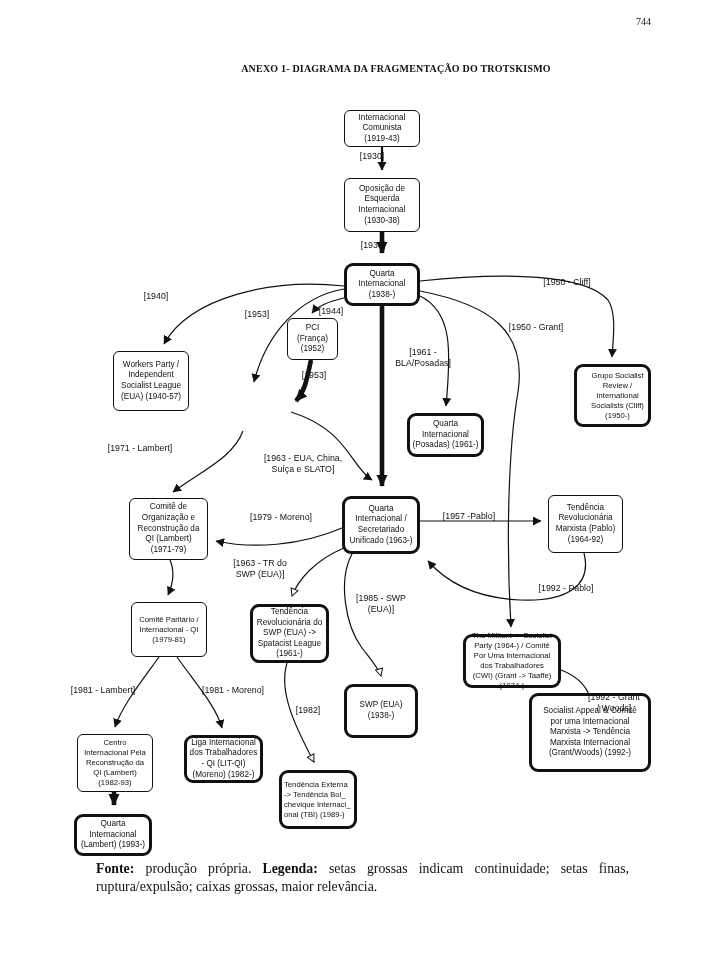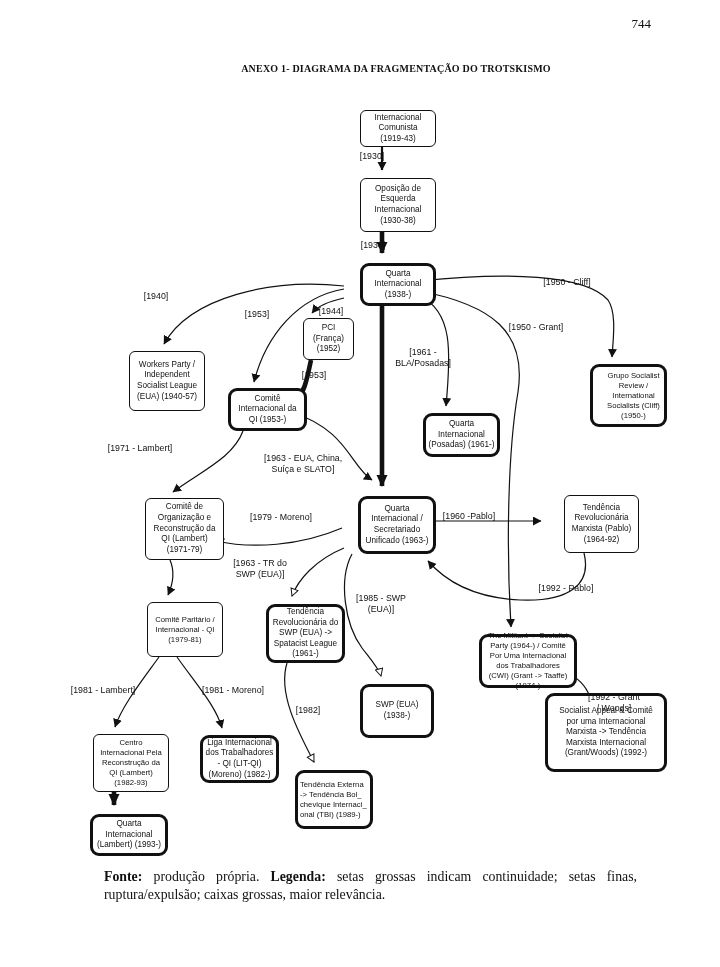--- a/index.html
+++ b/index.html
@@ -1,38 +1,38 @@
 <!DOCTYPE html>
 <html><head>
 <meta charset="utf-8">
 <style>
   html,body{margin:0;padding:0;background:#fff;}
   .page{position:relative;width:720px;height:967px;background:#fff;overflow:hidden;
         font-family:"Liberation Sans",sans-serif;color:#111;}
   .pageno{position:absolute;top:16px;right:69px;font-family:"Liberation Serif",serif;
-          font-size:13px;}
+          font-size:10px;}
   .title{position:absolute;top:63px;left:0;width:100%;text-align:center;
          font-family:"Liberation Serif",serif;font-weight:bold;font-size:10px;
          letter-spacing:0.2px;padding-left:36px;}
   svg.edges{position:absolute;left:0;top:0;width:720px;height:967px;pointer-events:none;}
   .edge{fill:none;stroke:#111;}
   .edge.thin{stroke-width:1.2px;}
   .edge.medium{stroke-width:2.2px;}
   .edge.thick{stroke-width:4.6px;}
   #node-layer{position:absolute;left:0;top:0;width:720px;height:967px;}
   .node{position:absolute;box-sizing:border-box;border:1.2px solid #111;border-radius:6px;
         background:#fff;display:flex;align-items:center;justify-content:center;
         text-align:center;font-size:8.2px;line-height:1.3;white-space:pre-line;
-        padding:1px 2px;margin-left:16px;}
+        padding:1px 2px;}
   .node.thick{border-width:3.4px;border-radius:9px;}
   .node.small{font-size:7.7px;}
   .node.left{text-align:left;justify-content:flex-start;}
   .elabel{position:absolute;transform:translateX(-50%);font-size:8.8px;line-height:1.25;
           white-space:pre-line;text-align:center;}
-  .footer{position:absolute;top:860px;left:96px;width:533px;margin:8px;
+  .footer{position:absolute;top:860px;left:96px;width:533px;margin:0;
           font-family:"Liberation Serif",serif;font-size:13.8px;line-height:1.28;
           text-align:justify;}
 </style>
 </head>
 <body>
 
 <div class="page">
 
   <div class="pageno">744</div>
   <div class="title">ANEXO 1- DIAGRAMA DA FRAGMENTAÇÃO DO TROTSKISMO</div>
@@ -85,23 +85,20 @@
       <div class="node thick" style="left: 344px; top: 263px; width: 76px; height: 43px;">Quarta
 Internacional
 (1938-)</div>
       <div class="node" style="left: 287px; top: 318px; width: 51px; height: 42px;">PCI
 (França)
 (1952)</div>
       <div class="node" style="left: 113px; top: 351px; width: 76px; height: 60px;">Workers Party /
 Independent
 Socialist League
 (EUA) (1940-57)</div>
-      <div class="node thick" style="left: 212px; top: 388px; width: 79px; height: 43px;">Comitê
-Internacional da
-QI (1953-)</div>
       <div class="node thick small" style="left: 574px; top: 364px; width: 77px; height: 63px; padding-left: 12px;">Grupo Socialist
 Review /
 International
 Socialists (Cliff)
 (1950-)</div>
       <div class="node thick" style="left: 407px; top: 413px; width: 77px; height: 44px;">Quarta
 Internacional
 (Posadas) (1961-)</div>
       <div class="node" style="left: 129px; top: 498px; width: 79px; height: 62px;">Comitê de
 Organização e
@@ -160,21 +157,21 @@
       <div class="elabel" style="left: 331px; top: 306px;">[1944]</div>
       <div class="elabel" style="left: 567px; top: 277px;">[1950 - Cliff]</div>
       <div class="elabel" style="left: 536px; top: 322px;">[1950 - Grant]</div>
       <div class="elabel" style="left: 314px; top: 370px;">[1953]</div>
       <div class="elabel" style="left: 423px; top: 347px;">[1961 -
 BLA/Posadas]</div>
       <div class="elabel" style="left: 140px; top: 443px;">[1971 - Lambert]</div>
       <div class="elabel" style="left: 303px; top: 453px;">[1963 - EUA, China,
 Suíça e SLATO]</div>
       <div class="elabel" style="left: 281px; top: 512px;">[1979 - Moreno]</div>
-      <div class="elabel" style="left: 469px; top: 511px;">[1960  -Pablo]</div>
+      <div class="elabel" style="left: 469px; top: 511px;">[1957  -Pablo]</div>
       <div class="elabel" style="left: 260px; top: 558px;">[1963 - TR do
 SWP (EUA)]</div>
       <div class="elabel" style="left: 381px; top: 593px;">[1985 - SWP
 (EUA)]</div>
       <div class="elabel" style="left: 566px; top: 583px;">[1992 - Pablo]</div>
       <div class="elabel" style="left: 103px; top: 685px;">[1981 - Lambert]</div>
       <div class="elabel" style="left: 233px; top: 685px;">[1981 - Moreno]</div>
       <div class="elabel" style="left: 308px; top: 705px;">[1982]</div>
       <div class="elabel" style="left: 614px; top: 692px;">[1992 - Grant
 / Woods]</div>

